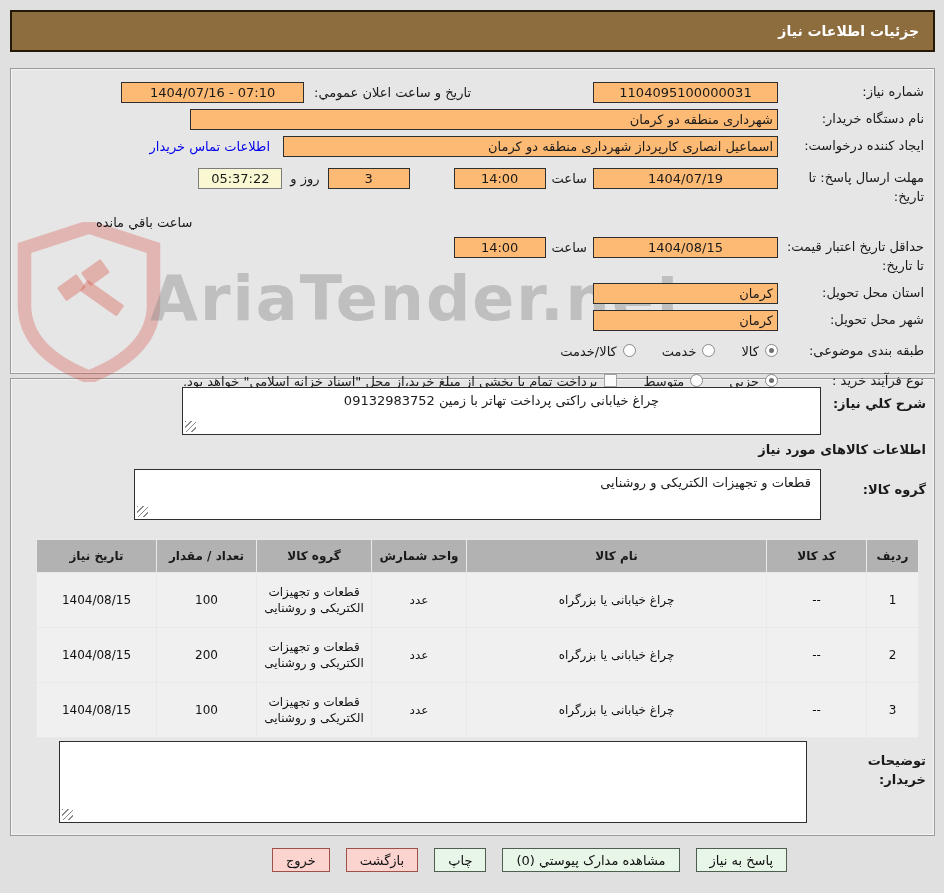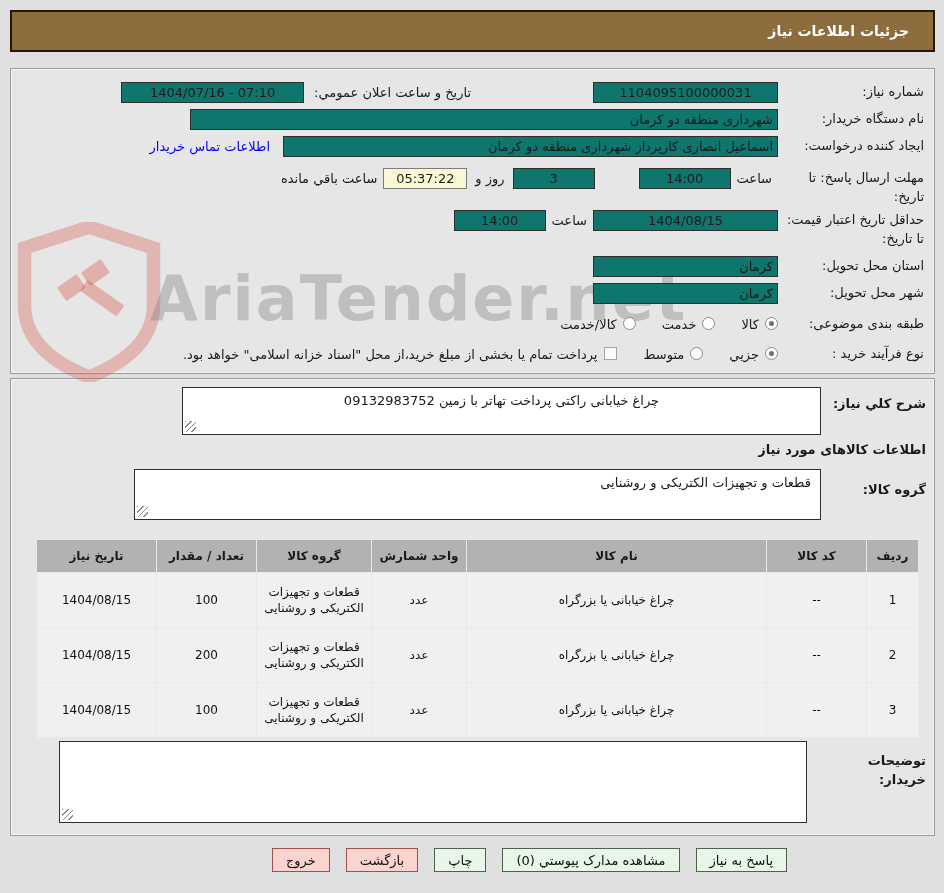--- a/index.html
+++ b/index.html
@@ -2,38 +2,38 @@
 <html lang="fa" dir="rtl"><head>
 <meta charset="utf-8">
 <style>
   * { margin:0; padding:0; box-sizing:border-box; }
   html,body { width:944px; height:893px; background:#e0e0e0; overflow:hidden;
               font-family:"DejaVu Sans", sans-serif; font-size:13px; color:#1a1a1a; direction:rtl; }
 
   
   .hdr { position:absolute; left:10px; top:10px; width:925px; height:42px;
          background:#8d6c3e; border:2px solid #241806; color:#fff; font-weight:bold;
-         font-size:14px; display:flex; align-items:center; padding-right:24px; }
+         font-size:14px; display:flex; align-items:center; padding-right:14px; }
 
   
   .panel { position:absolute; left:10px; width:925px; background:#e6e6e6;
            border:1px solid #9a9a9a; box-shadow:inset 0 0 0 1px #f4f4f4; }
   .p1 { top:68px; height:306px; padding:13px 10px 0; }
   .p2 { top:378px; height:458px; }
 
   
   .wm { position:absolute; z-index:2; pointer-events:none; }
   .wm-text { left:150px; top:262px; direction:ltr; font-weight:bold; font-size:62px;
              letter-spacing:2px; color:rgba(138,138,138,0.42); }
   .wm-logo { left:14px; top:222px; }
 
   
   .row { display:flex; align-items:flex-start; position:relative; z-index:3; }
   .lab { width:146px; flex:0 0 146px; line-height:19px; }
-  .tb  { background:#0f766e; border:1px solid #2e2e2e; height:21px; display:flex;
+  .tb  { background:#fdba74; border:1px solid #2e2e2e; height:21px; display:flex;
          align-items:center; justify-content:center; font-size:13px; position:relative; z-index:3; }
   .tb.rt { justify-content:flex-start; padding-right:4px; }
   .ltr { direction:ltr; }
   .hl  { background:#faf8d2; border:1px solid #7d7d7d; }
   .lnk { color:#0000ee; cursor:pointer; line-height:21px; }
   .slab { line-height:21px; }
 
   .radio { width:13px; height:13px; border-radius:50%; background:#fdfdfd;
            border:1px solid #8a8a8a; display:inline-block; position:relative; flex:0 0 13px; margin-top:3px; }
   .radio.on::after { content:''; position:absolute; inset:3px; border-radius:50%; background:#6f6f6f; }
@@ -95,26 +95,27 @@
   </div>
 
   <div class="row" style="margin-bottom:11px;">
     <div class="lab">ایجاد کننده درخواست:</div>
     <div class="tb rt" style="width:495px;">اسماعیل انصاری کارپرداز شهرداری منطقه دو کرمان</div>
     <div class="lnk" style="margin-right:13px;">اطلاعات تماس خریدار</div>
   </div>
 
   <div class="row" style="margin-bottom:4px;">
     <div class="lab">مهلت ارسال پاسخ: تا تاریخ:</div>
+    <div class="tb ltr" style="width:185px;">1404/07/19</div>
     <div class="slab" style="margin-right:6px;">ساعت</div>
     <div class="tb ltr" style="width:92px;margin-right:6px;">14:00</div>
     <div class="tb ltr" style="width:82px;margin-right:44px;">3</div>
     <div class="slab" style="margin-right:8px;">روز و</div>
     <div class="tb ltr hl" style="width:84px;margin-right:8px;">05:37:22</div>
-    <div class="slab" style="margin-right:6px;">ساعت باقي مانده</div>
+    <div class="slab" style="margin-right:6px;margin-top:44px;">ساعت باقي مانده</div>
   </div>
 
   <div class="row" style="margin-bottom:8px;">
     <div class="lab">حداقل تاریخ اعتبار قیمت: تا تاریخ:</div>
     <div class="tb ltr" style="width:185px;">1404/08/15</div>
     <div class="slab" style="margin-right:6px;">ساعت</div>
     <div class="tb ltr" style="width:92px;margin-right:6px;">14:00</div>
   </div>
 
   <div class="row" style="margin-bottom:6px;">

